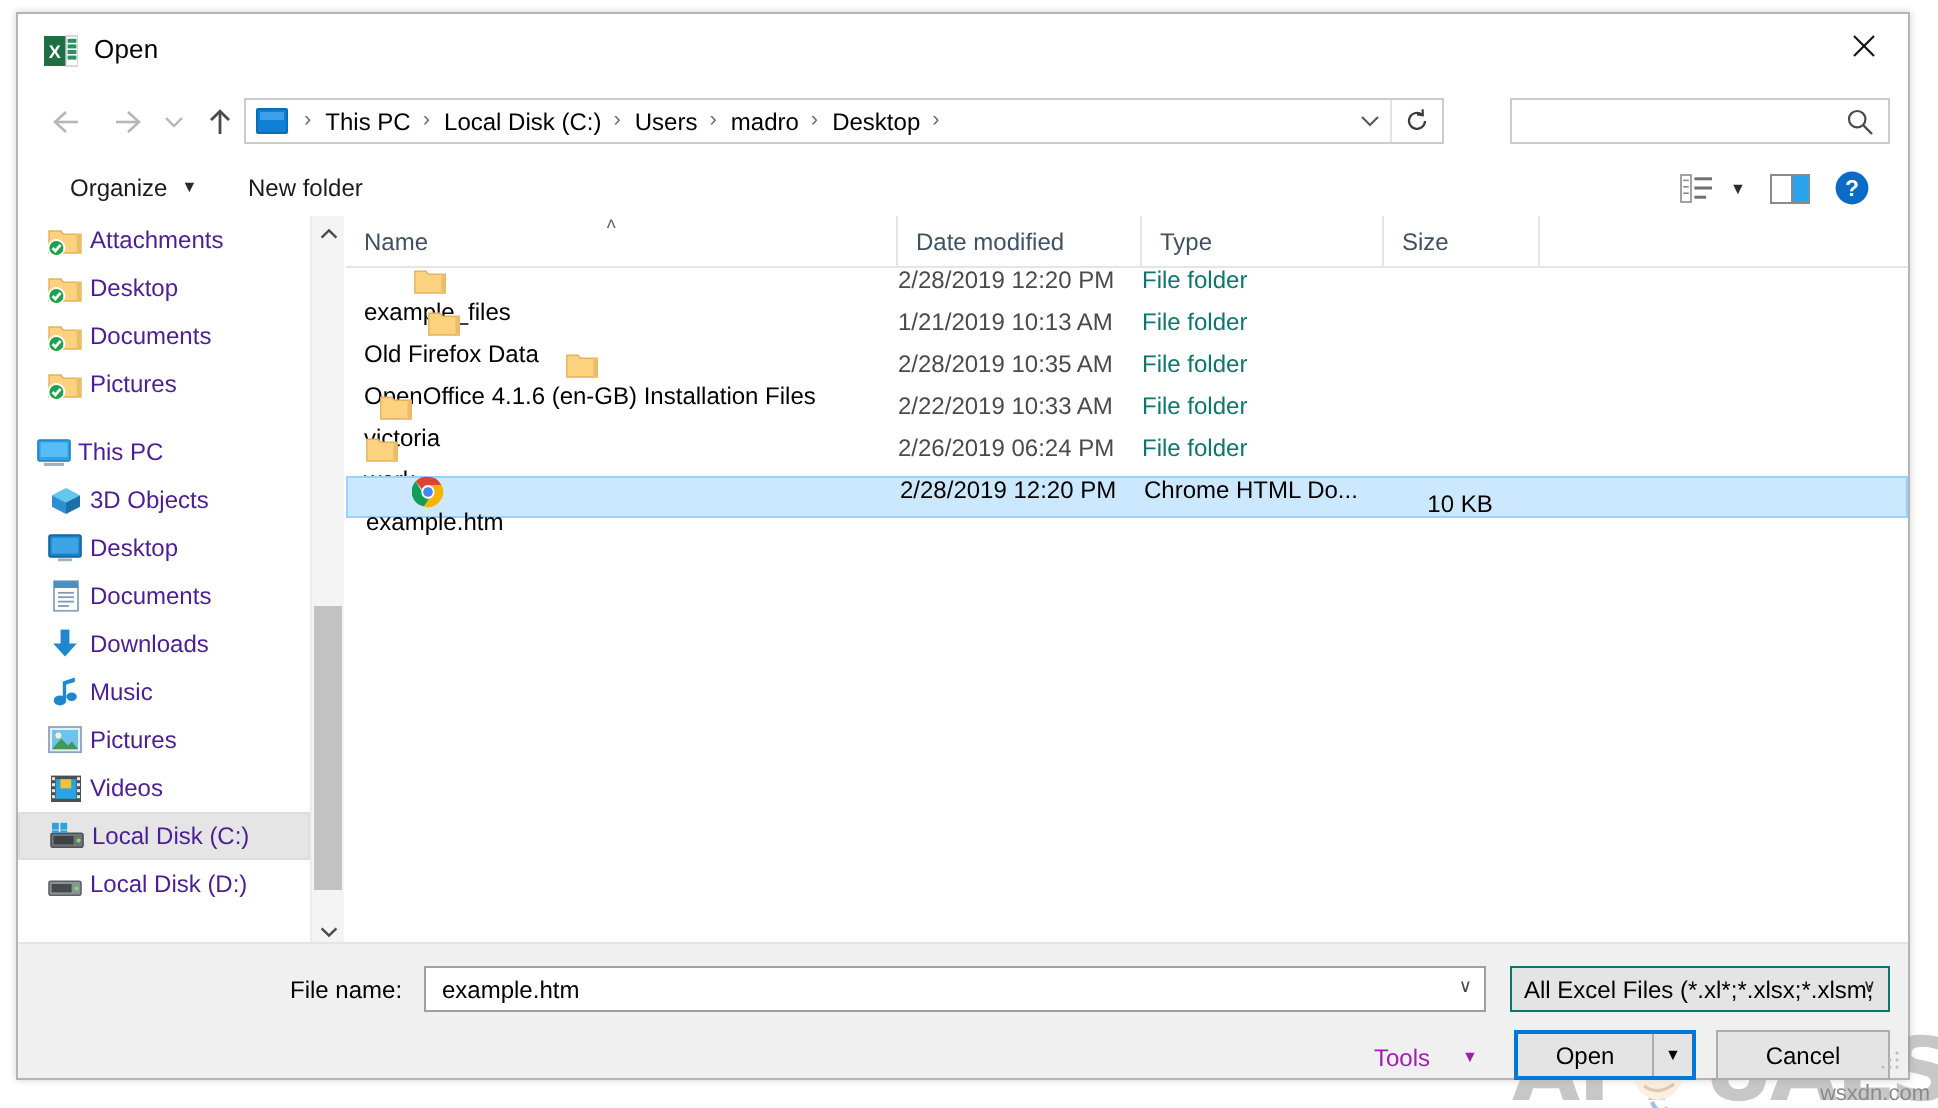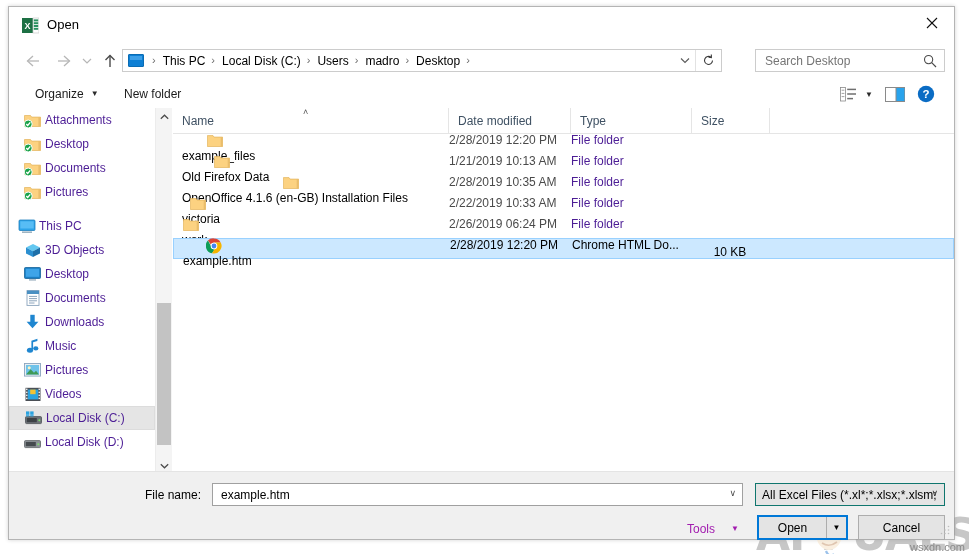--- a/index.html
+++ b/index.html
@@ -307,21 +307,21 @@
     box-sizing: border-box;
   }
   .row.selected {
     background: #cce8ff;
     border: 1px solid #99d1ff;
   }
   .cell { position: absolute; display: flex; align-items: center; height: 21px; flex-direction: column; }
   .c-name { left: 9px; color: #000000; }
   .c-name .ico { width: 17px; height:16px; margin-right: 7px; display:flex; align-items:center; justify-content:center; flex:none; }
   .c-date { left: 276px; color: #4a4a4a; }
-  .c-type { left: 398px; color: #4c1d95; }
+  .c-type { left: 398px; color: #0f766e; }
   .c-size { left: 519px; width: 74px; justify-content: flex-end; color: #4a4a4a; }
   .row.selected .cell { color: #000; }
 
   
   .watermark {
     position: absolute;
     left: 583px; top: 398px;
     width: 230px; height: 58px;
     opacity: .55;
     pointer-events: none;
@@ -500,21 +500,20 @@
         </span>
         <span class="addr-refresh">
           <svg width="13" height="13" viewBox="0 0 13 13">
             <path d="M10.5 6.5 A4 4 0 1 1 9 3.3" fill="none" stroke="#3a3a3a" stroke-width="1.1"></path>
             <path d="M9.3 0.6 L9.4 3.6 L6.5 3.2" fill="none" stroke="#3a3a3a" stroke-width="1.1"></path>
           </svg>
         </span>
       </div>
 
       <div class="searchbox">
-        <input type="text" value="" placeholder="Search Desktop" style="">
         <span class="search-icon">
           <svg width="14" height="14" viewBox="0 0 14 14">
             <circle cx="5.6" cy="5.6" r="4.1" fill="none" stroke="#4a4a4a" stroke-width="1.1"></circle>
             <line x1="8.7" y1="8.7" x2="13" y2="13" stroke="#4a4a4a" stroke-width="1.2"></line>
           </svg>
         </span>
       </div>
     </div>
 
     <div class="cmdrow">

